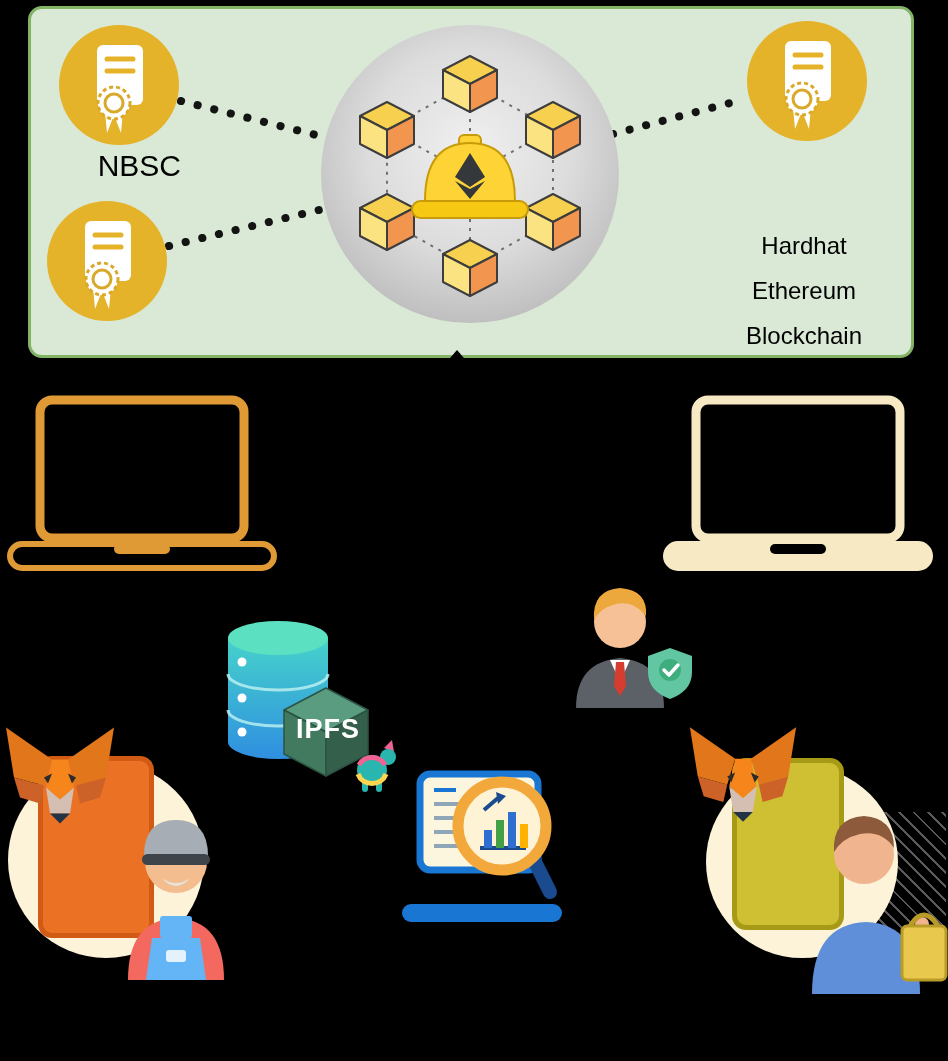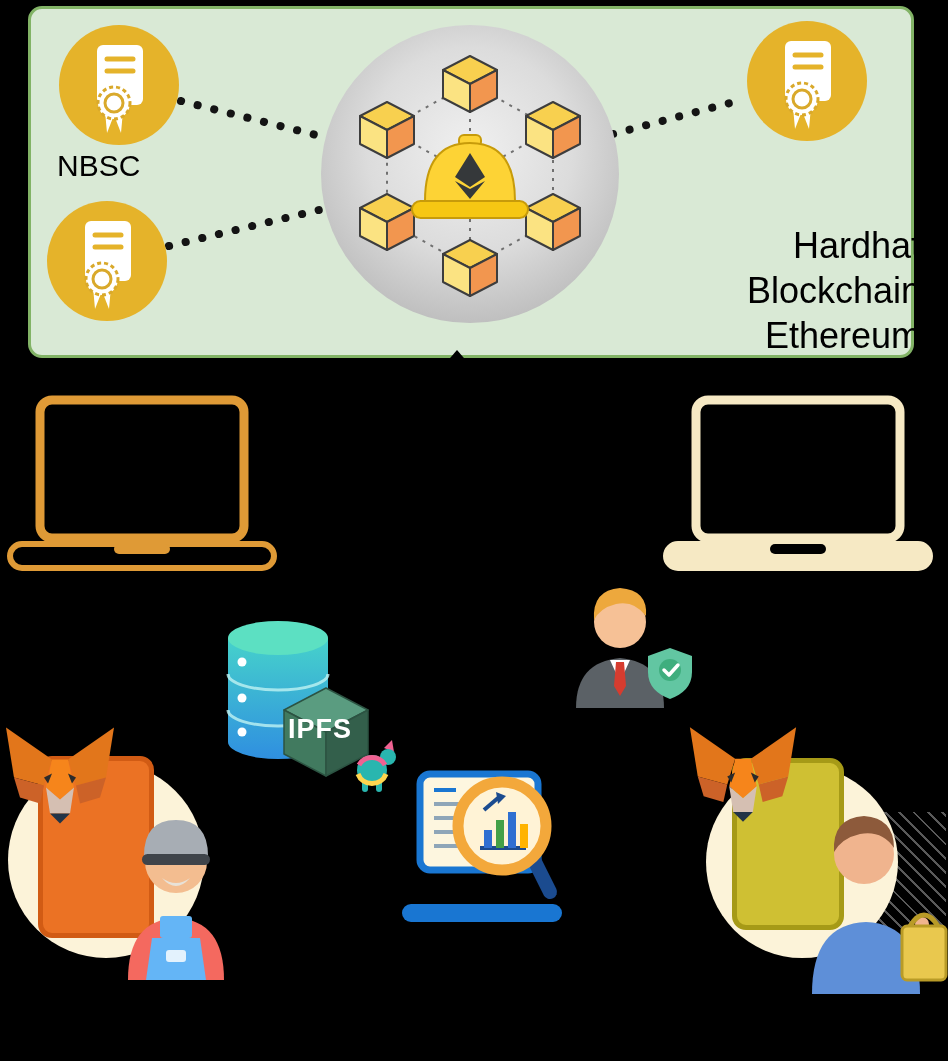--- a/index.html
+++ b/index.html
@@ -10,46 +10,46 @@
   }
   svg.icon { position:absolute; display:block; }
 
   
   .panel {
     position:absolute; left:28px; top:6px; width:886px; height:352px;
     background:#d9e9d5; border:3px solid #82b366; border-radius:14px;
   }
   .connectors { position:absolute; left:0; top:0; }
   .contract { position:absolute; width:124px; height:124px; }
-  .contract-label { position:absolute; width:124px; text-align:left; font-size:30px; color:#000; }
+  .contract-label { position:absolute; width:124px; text-align:right; font-size:30px; color:#000; }
   .hub {
     position:absolute; left:290px; top:16px; width:298px; height:298px; border-radius:50%;
     background:radial-gradient(circle at 50% 42%, #f0f0f0 0%, #dcdcdc 45%, #bdbdbd 78%, #b2b2b2 100%);
   }
-  .caption { position:absolute; left:656px; top:214px; width:234px; text-align:right; font-size:36px; line-height:45px; color:#000; }
+  .caption { position:absolute; left:656px; top:214px; width:234px; text-align:center; font-size:24px; line-height:45px; color:#000; }
 
   .up-arrow {
     position:absolute; left:444px; top:350px; width:0; height:0;
     border-left:13px solid transparent; border-right:13px solid transparent;
     border-bottom:15px solid #000;
   }
 
   
   .cream-circle { position:absolute; border-radius:50%; background:#fcf3d9; }
   .circle-left  { left:8px;  top:762px; width:196px; height:196px; }
   .circle-right { left:706px; top:766px; width:192px; height:192px; }
   .phone { position:absolute; border-radius:14px; }
   .phone-left  { left:38px;  top:756px; width:116px; height:182px; background:#eb7224; border:5px solid #d15b14; }
   .phone-right { left:732px; top:758px; width:112px; height:172px; background:#cfc033; border:5px solid #a69a17; }
   .hatch {
     position:absolute; left:852px; top:812px; width:94px; height:152px;
     background:repeating-linear-gradient(45deg, #5a5a5a 0 2px, transparent 2px 10px);
   }
   .ipfs-text {
-    position:absolute; left:288px; top:714px; width:80px; text-align:left;
+    position:absolute; left:288px; top:714px; width:80px; text-align:center;
     color:#fff; font-weight:bold; font-size:27px; letter-spacing:1px;
   }
 </style>
 </head>
 <body>
 
 <svg width="0" height="0" style="position:absolute" aria-hidden="true">
   <defs>
     <g id="cert">
       <circle cx="62" cy="62" r="60" fill="#e5b32a"></circle>
@@ -126,22 +126,22 @@
           <rect x="-11" y="-44" width="22" height="12" rx="5" fill="#fdd335" stroke="#c79b0a" stroke-width="2"></rect>
           <path d="M -45 22 Q -45 -36 0 -36 Q 45 -36 45 22 Z" fill="#fdd335" stroke="#c79b0a" stroke-width="2"></path>
           <polygon points="0,-26 15,-2 0,8 -15,-2" fill="#35383a"></polygon>
           <polygon points="-15,2 0,20 15,2 0,10" fill="#35383a"></polygon>
         </g>
       </svg>
     </div>
 
     <div class="caption">
       <div>Hardhat</div>
+      <div>Ethereum</div>
       <div>Blockchain</div>
-      <div>Ethereum</div>
     </div>
   </section>
 
   <div class="up-arrow"></div>
 
   <svg class="icon" style="left:6px; top:394px;" width="272" height="178" viewBox="0 0 272 178">
     <rect x="34" y="6" width="204" height="138" rx="12" fill="#000" stroke="#df9a36" stroke-width="9"></rect>
     <rect x="4" y="150" width="264" height="24" rx="12" fill="#000" stroke="#df9a36" stroke-width="6"></rect>
     <rect x="108" y="150" width="56" height="10" rx="5" fill="#df9a36"></rect>
   </svg>

